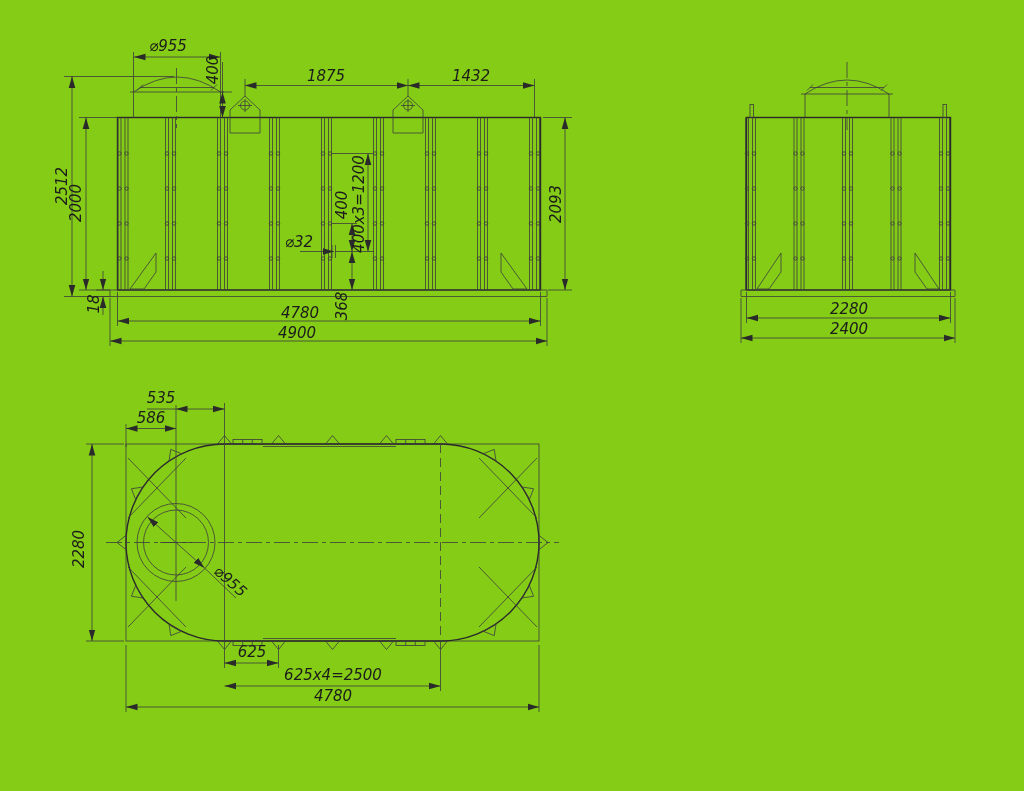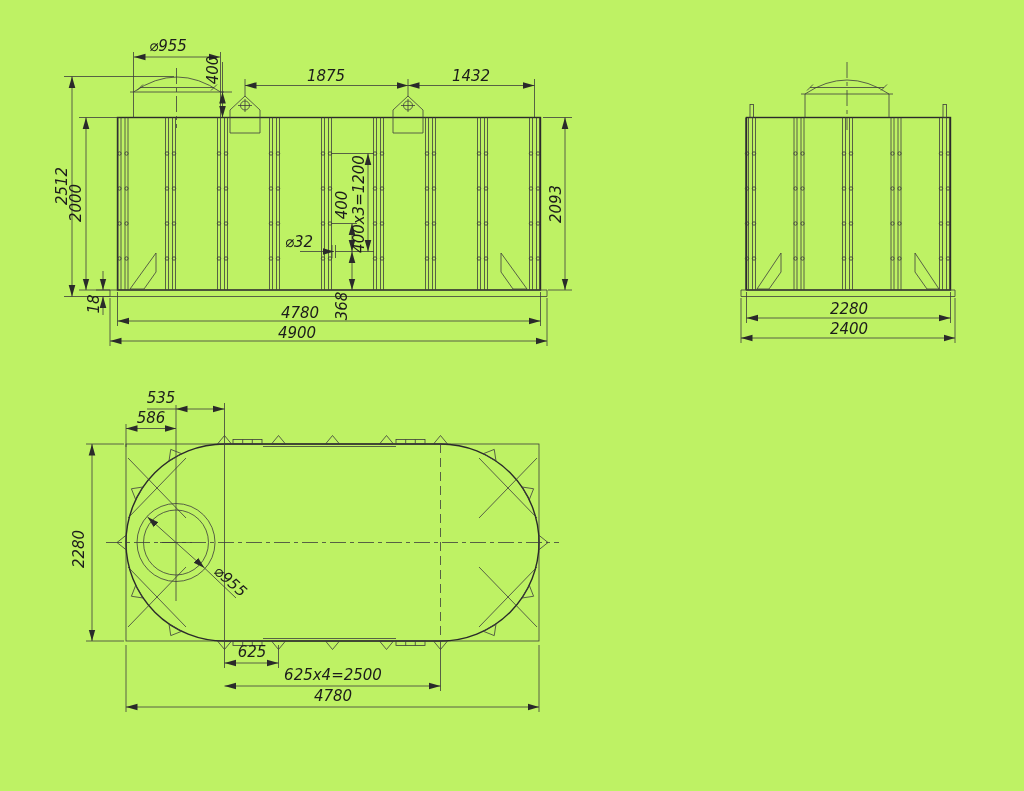--- a/index.html
+++ b/index.html
@@ -1,16 +1,16 @@
 <!DOCTYPE html>
 <html><head>
 <meta charset="utf-8">
 <style>
   html,body{margin:0;padding:0;background:#ffffff;}
-  .canvas{position:relative;width:1024px;height:791px;background:#bef264;overflow:hidden;}
+  .canvas{position:relative;width:1024px;height:791px;background:#84cc16;overflow:hidden;}
   svg{display:block;}
   .outline{stroke:#2a2a2a;stroke-width:1.4;fill:none;}
   .thin{stroke:#3c3c3c;stroke-width:0.8;fill:none;}
   .dim{stroke:#3c3c3c;stroke-width:0.8;fill:none;}
   .dash{stroke:#3c3c3c;stroke-width:0.8;fill:none;stroke-dasharray:16 4 4 4;}
   .dash2{stroke:#3c3c3c;stroke-width:0.8;fill:none;stroke-dasharray:9 5;}
   .lbl{font-family:"DejaVu Sans",sans-serif;font-style:italic;font-size:15px;fill:#1c1c1c;}
 </style>
 </head>
 <body>

